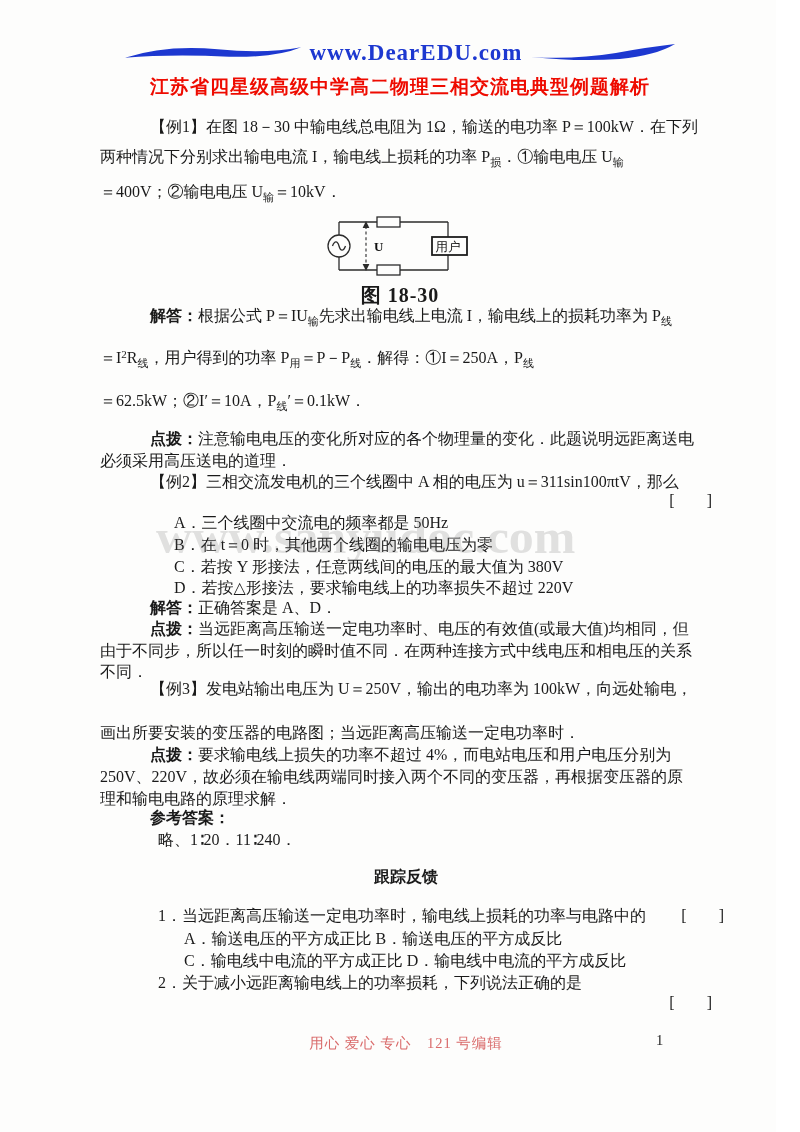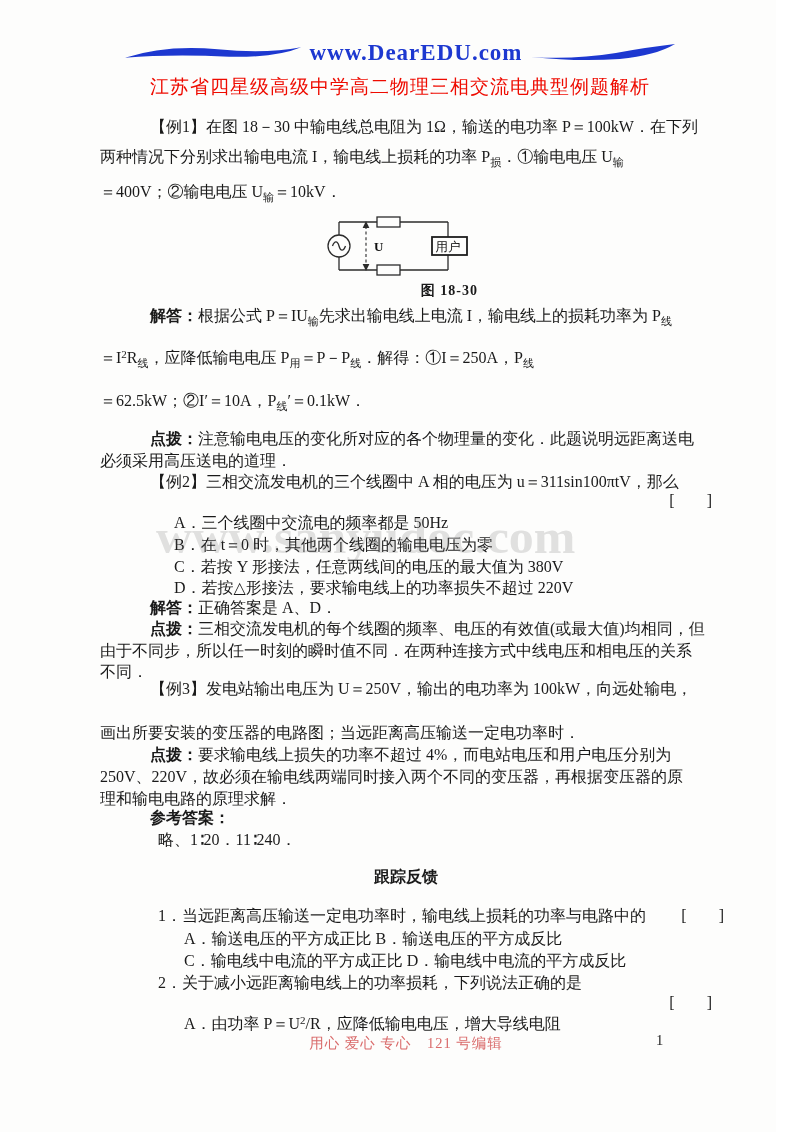--- a/index.html
+++ b/index.html
@@ -8,36 +8,36 @@
     background:#fdfdfc;
     background-image:radial-gradient(rgba(205,165,165,0.22) 0.6px, transparent 0.7px);
     background-size:6px 6px;
     font-family:"Liberation Serif","DejaVu Serif",serif;
     color:#1a1a1a;font-size:16px;
   }
   .logo-row{position:absolute;top:38px;left:0;width:800px;height:30px;
     display:flex;justify-content:center;align-items:center;gap:6px;}
   .logo-text{color:#1d38d0;font-weight:bold;font-size:23px;letter-spacing:1px;}
   .title{position:absolute;top:74px;left:0;width:800px;text-align:center;
-    color:#ee0b00;font-weight:normal;font-size:19px;letter-spacing:1px;}
+    color:#ee0b00;font-weight:bold;font-size:19px;letter-spacing:1px;}
   .content{position:absolute;left:100px;top:0;width:612px;height:1132px;}
   .ln{position:absolute;left:0;width:612px;line-height:22px;white-space:nowrap;}
   .ind{text-indent:50px;}
   .opt{padding-left:74px;}
   .qnum{padding-left:58px;}
   .qopt{padding-left:84px;}
   .ans-ind{padding-left:58px;}
   .bracket-right{text-align:right;padding-right:46px;}
   .center-bold{text-align:center;font-weight:bold;}
   sub{font-size:11px;vertical-align:-4px;line-height:0;}
   sup{font-size:11px;vertical-align:5px;line-height:0;}
   b{font-weight:bold;}
   .figure-svg{position:absolute;left:222px;top:208px;}
   .figure-caption{position:absolute;left:222px;top:282px;width:156px;
-    text-align:right;font-weight:bold;font-size:14px;letter-spacing:1px;}
+    text-align:center;font-weight:bold;font-size:20px;letter-spacing:1px;}
   .watermark{position:absolute;left:156px;top:508px;width:500px;
     font-size:50px;font-weight:bold;color:#6f6f6f;opacity:0.20;
     letter-spacing:0px;white-space:nowrap;transform:scaleY(0.95);pointer-events:none;}
   .footer-slogan{position:absolute;left:100px;top:1034px;width:612px;text-align:center;
     color:#d96a6a;font-size:14.5px;letter-spacing:1px;}
   .page-number{position:absolute;left:656px;top:1032px;font-size:14.5px;color:#222;}
   svg .wire{stroke:#2b2b2b;stroke-width:1.3;fill:none;}
   svg .boxr{stroke:#2b2b2b;stroke-width:1.3;fill:#fdfdfc;}
   svg .loadbox{stroke:#1d1d1d;stroke-width:1.8;fill:#fdfdfc;}
   svg .dash{stroke:#2b2b2b;stroke-width:1.1;stroke-dasharray:3,2.6;fill:none;}
@@ -88,35 +88,35 @@
       <path class="arrowhead" d="M44 13 l-3.4 7 h6.8 Z"></path>
       <path class="arrowhead" d="M44 63 l-3.4 -7 h6.8 Z"></path>
       <text x="52" y="43" font-size="13" font-weight="bold">U</text>
 
       <rect class="loadbox" x="110" y="29" width="35" height="18"></rect>
       <text x="113.5" y="43" font-size="12.5">用户</text>
     </svg>
     <div class="figure-caption">图 18-30</div>
 
     <div class="ln ind" style="top:305px"><b>解答：</b><span>根据公式 P＝IU</span><sub>输</sub><span>先求出输电线上电流 I，输电线上的损耗功率为 P</span><sub>线</sub></div>
-    <div class="ln" style="top:347px"><span>＝I</span><sup>2</sup><span>R</span><sub>线</sub><span>，应降低输电电压 P</span><sub>用</sub><span>＝P－P</span><sub>线</sub><span>．解得：①I＝250A，P</span><sub>线</sub></div>
+    <div class="ln" style="top:347px"><span>＝I</span><sup>2</sup><span>R</span><sub>线</sub><span>，用户得到的功率 P</span><sub>用</sub><span>＝P－P</span><sub>线</sub><span>．解得：①I＝250A，P</span><sub>线</sub></div>
     <div class="ln" style="top:390px"><span>＝62.5kW；②I′＝10A，P</span><sub>线</sub><span>′＝0.1kW．</span></div>
 
     <div class="ln ind" style="top:428px"><b>点拨：</b><span>注意输电电压的变化所对应的各个物理量的变化．此题说明远距离送电</span></div>
     <div class="ln" style="top:450px"><span>必须采用高压送电的道理．</span></div>
 
     <div class="ln ind" style="top:471px"><span>【例2】三相交流发电机的三个线圈中 A 相的电压为 u＝311sin100πtV，那么</span></div>
     <div class="ln bracket-right" style="top:490px"><span>[　　]</span></div>
     <div class="ln opt" style="top:512px"><span>A．三个线圈中交流电的频率都是 50Hz</span></div>
     <div class="ln opt" style="top:534px"><span>B．在 t＝0 时，其他两个线圈的输电电压为零</span></div>
     <div class="ln opt" style="top:556px"><span>C．若按 Y 形接法，任意两线间的电压的最大值为 380V</span></div>
     <div class="ln opt" style="top:577px"><span>D．若按△形接法，要求输电线上的功率损失不超过 220V</span></div>
     <div class="ln ind" style="top:597px"><b>解答：</b><span>正确答案是 A、D．</span></div>
 
-    <div class="ln ind" style="top:618px"><b>点拨：</b><span>三相交流发电机的每个线圈的频率、电压的有效值(或最大值)均相同，但</span></div>
+    <div class="ln ind" style="top:618px"><b>点拨：</b><span>当远距离高压输送一定电功率时、电压的有效值(或最大值)均相同，但</span></div>
     <div class="ln" style="top:640px"><span>由于不同步，所以任一时刻的瞬时值不同．在两种连接方式中线电压和相电压的关系</span></div>
     <div class="ln" style="top:661px"><span>不同．</span></div>
 
     <div class="ln ind" style="top:678px"><span>【例3】发电站输出电压为 U＝250V，输出的电功率为 100kW，向远处输电，</span></div>
     <div class="ln" style="top:722px"><span>画出所要安装的变压器的电路图；当远距离高压输送一定电功率时．</span></div>
 
     <div class="ln ind" style="top:744px"><b>点拨：</b><span>要求输电线上损失的功率不超过 4%，而电站电压和用户电压分别为</span></div>
     <div class="ln" style="top:766px"><span>250V、220V，故必须在输电线两端同时接入两个不同的变压器，再根据变压器的原</span></div>
     <div class="ln ind" style="top:807px"><b>参考答案：</b></div>
 
@@ -127,21 +127,20 @@
 
     <div class="ln qnum" style="top:905px">
       <span><span>1．当远距离高压输送一定电功率时，输电线上损耗的功率与电路中的</span></span>
       <span style="position:absolute;right:46px;"><span>[　　]</span></span>
     </div>
     <div class="ln qopt" style="top:928px"><span>A．输送电压的平方成正比 B．输送电压的平方成反比</span></div>
     <div class="ln qopt" style="top:950px"><span>C．输电线中电流的平方成正比 D．输电线中电流的平方成反比</span></div>
 
     <div class="ln qnum" style="top:972px"><span>2．关于减小远距离输电线上的功率损耗，下列说法正确的是</span></div>
     <div class="ln bracket-right" style="top:992px"><span>[　　]</span></div>
-    <div class="ln qopt" style="top:1013px"><span>A．由功率 P＝U</span><sup>2</sup><span>/R，应降低输电电压，增大导线电阻</span></div>
 
   </div>
 
   <div class="watermark">www.sanyudoc.com</div>
 
   <div class="footer-slogan">用心 爱心 专心　121 号编辑</div>
   <div class="page-number">1</div>
 
 </div>
 

